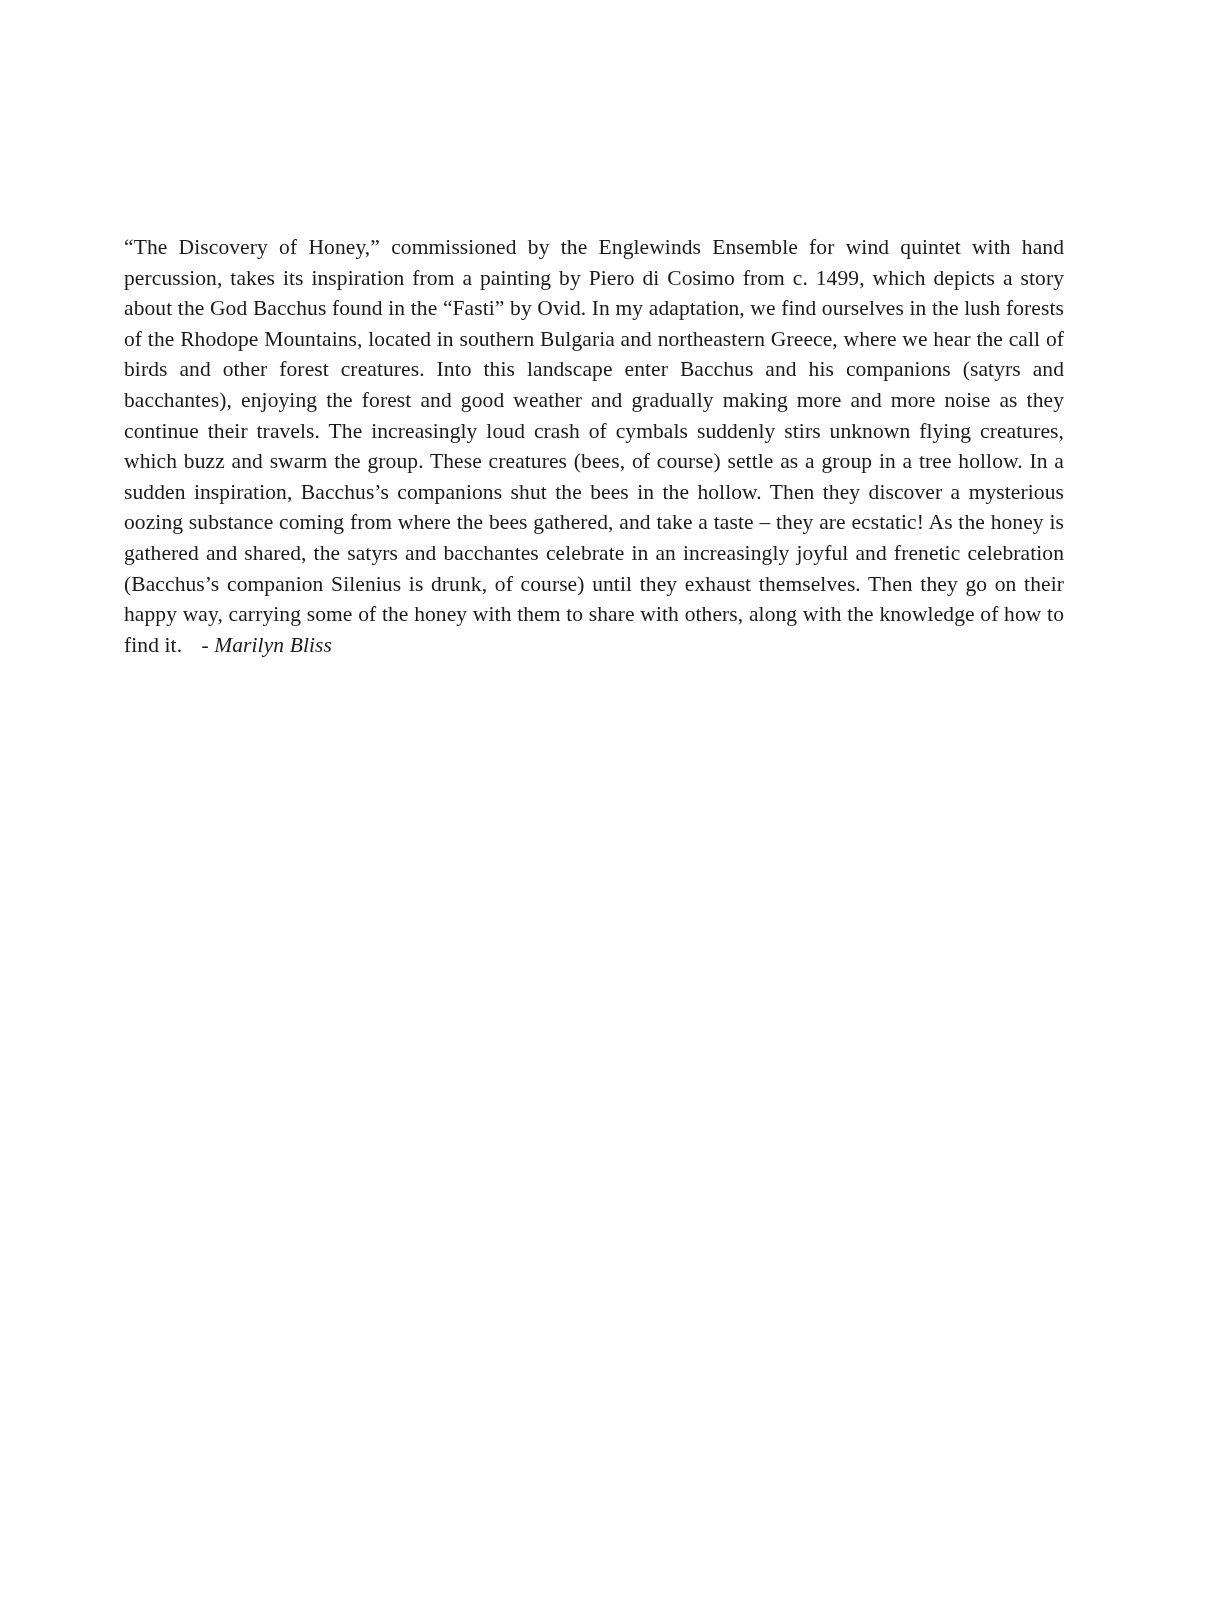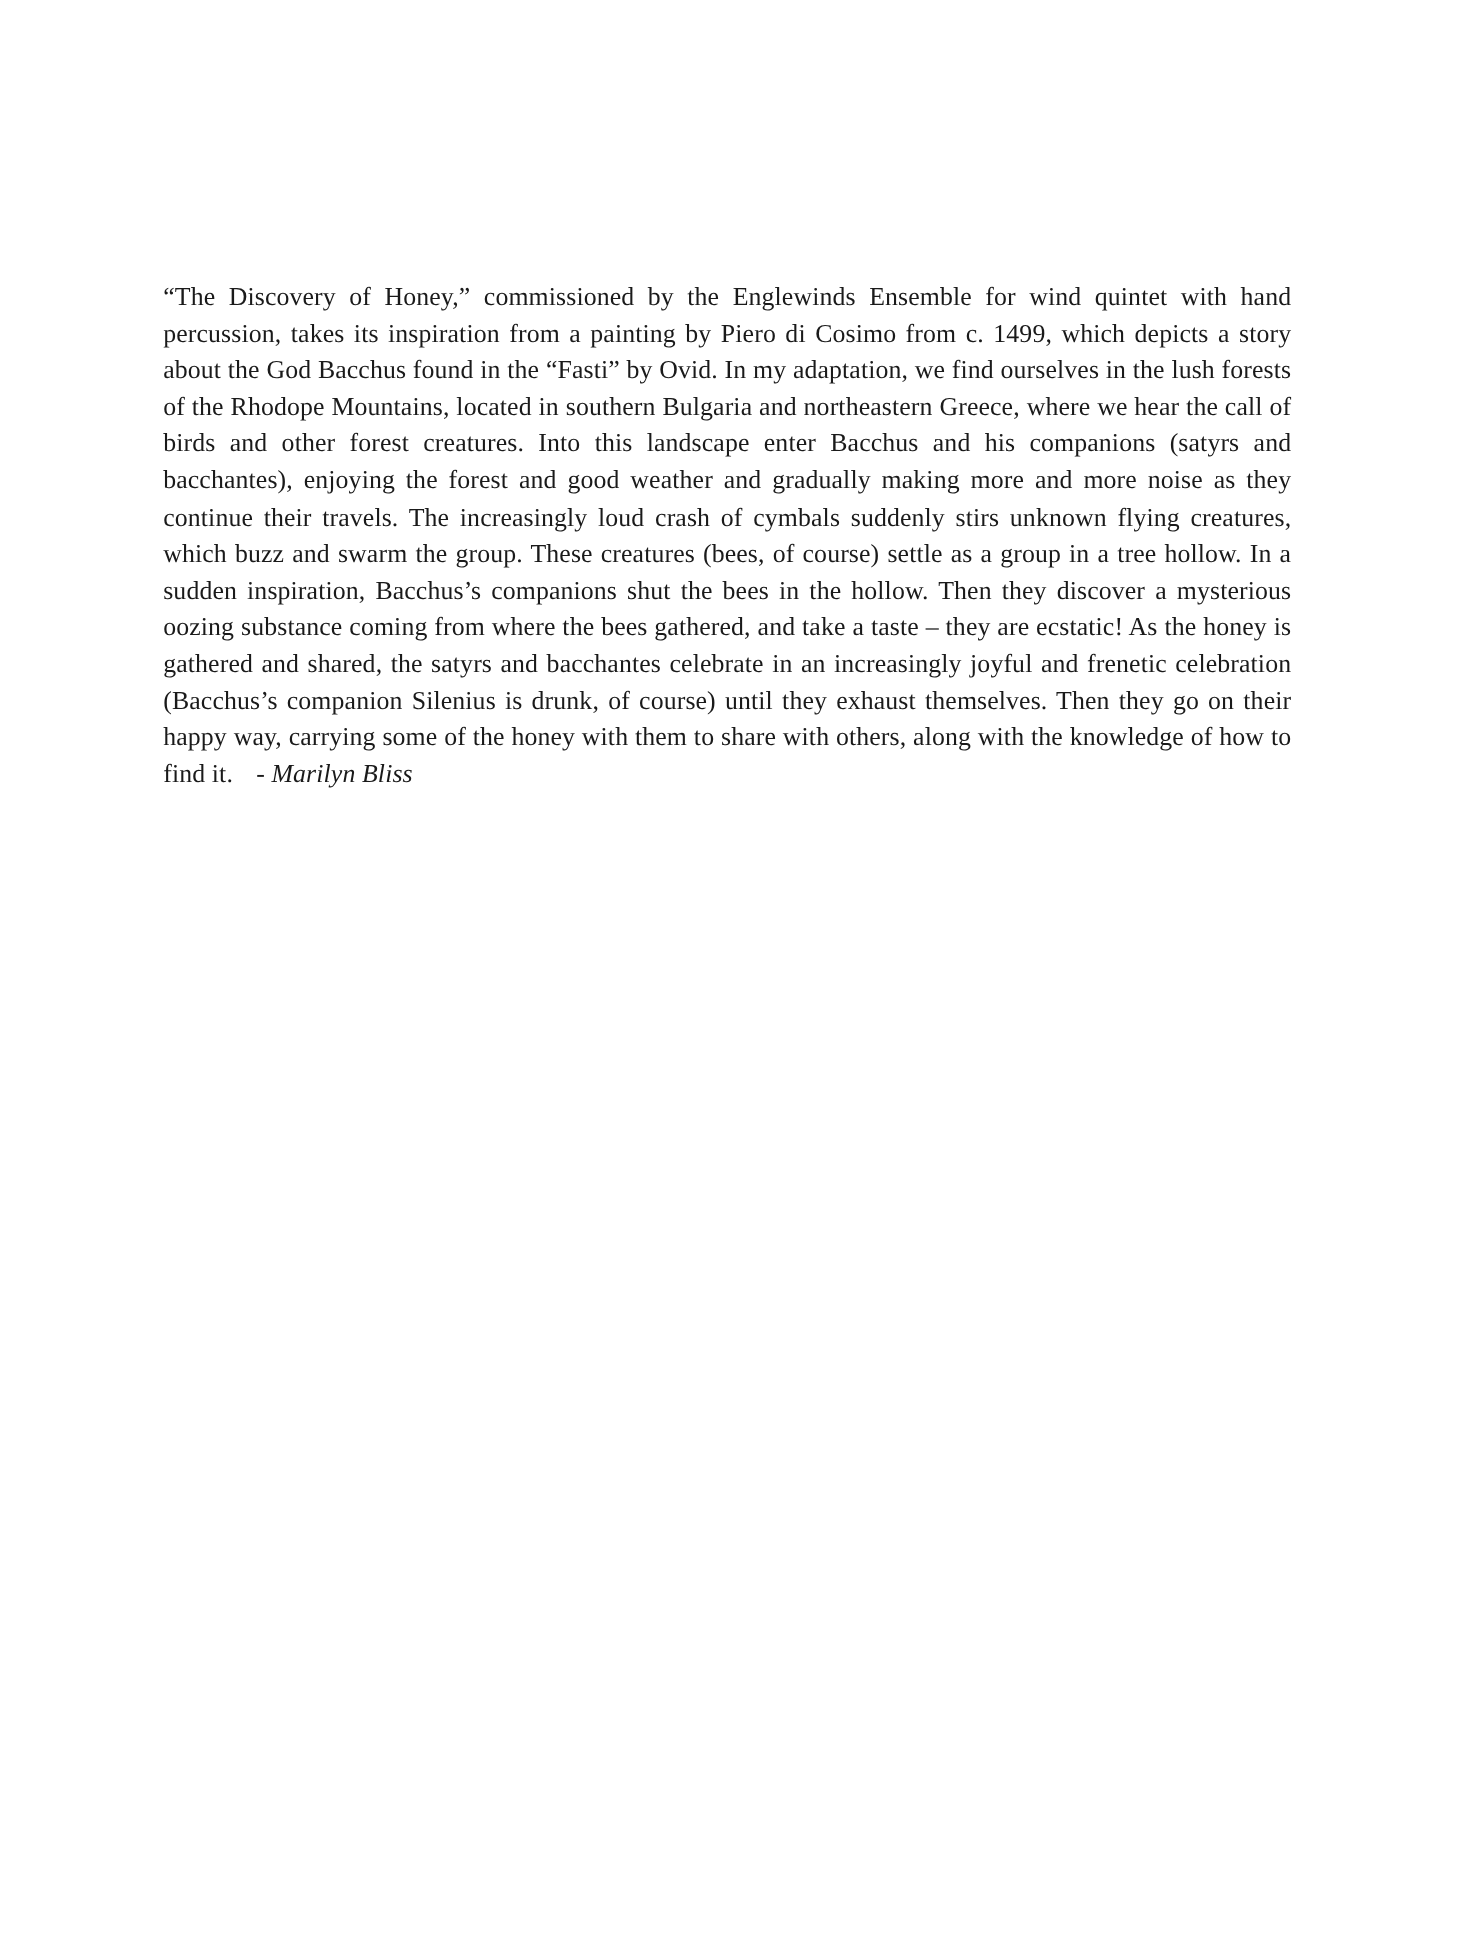--- a/index.html
+++ b/index.html
@@ -10,21 +10,21 @@
   .page {
     position: relative;
     width: 1214px;
     height: 1619px;
     background: #ffffff;
     overflow: hidden;
     font-family: "Liberation Serif", "DejaVu Serif", serif;
   }
   .text-block {
     position: absolute;
-    left: 136px;
+    left: 124px;
     top: 232px;
     width: 940px;
   }
   .body-text {
     margin: 0;
     color: #1a1a1a;
     font-size: 21.5px;
     line-height: 30.6px;
     text-align: justify;
     letter-spacing: 0.1px;

